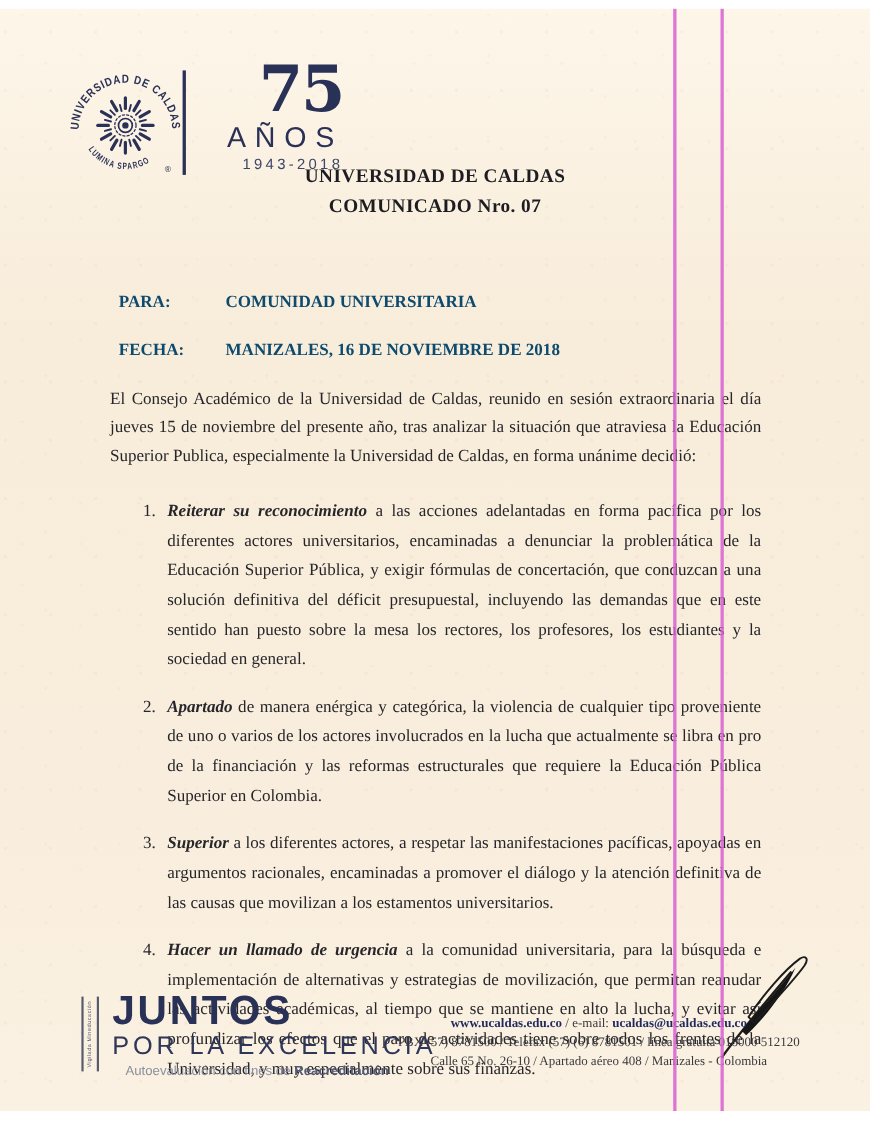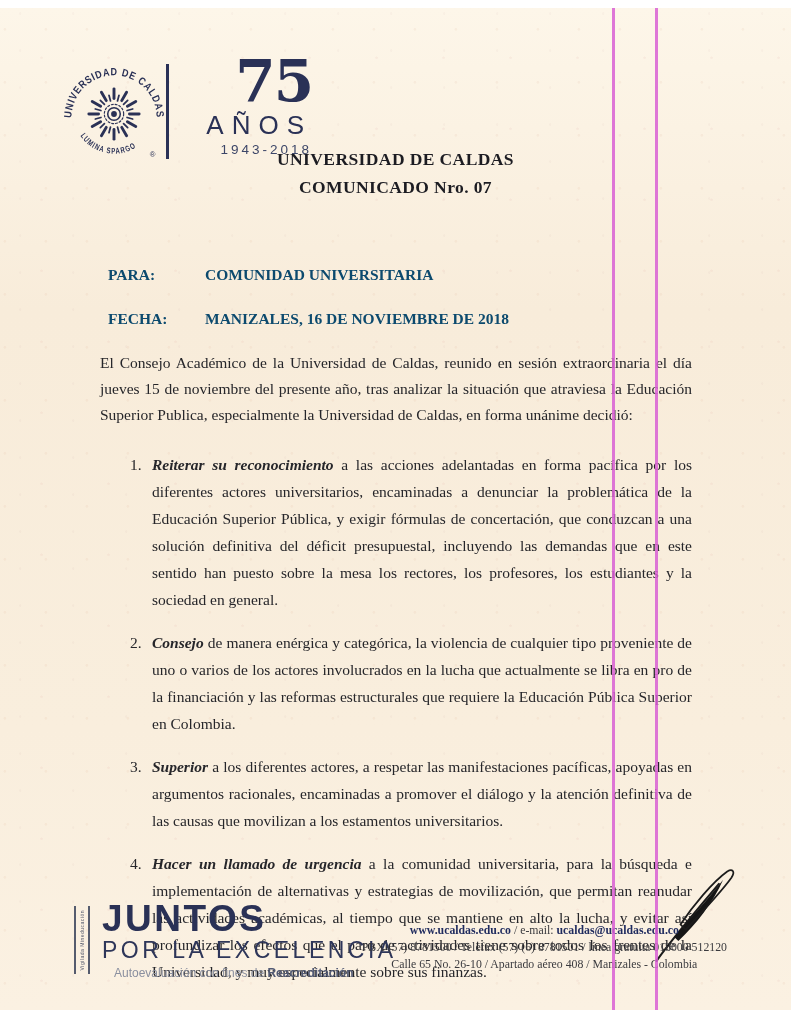--- a/index.html
+++ b/index.html
@@ -154,21 +154,21 @@
   <div class="content">
     <p class="intro">El Consejo Académico de la Universidad de Caldas, reunido en sesión extraordinaria el día jueves 15 de noviembre del presente año, tras analizar la situación que atraviesa la Educación Superior Publica, especialmente la Universidad de Caldas, en forma unánime decidió:</p>
 
     <div class="item">
       <span class="item-num">1.</span>
       <span class="item-body"><span class="item-lead">Reiterar su reconocimiento</span><span> a las acciones adelantadas en forma pacífica por los diferentes actores universitarios, encaminadas a denunciar la problemática de la Educación Superior Pública, y exigir fórmulas de concertación, que conduzcan a una solución definitiva del déficit presupuestal, incluyendo las demandas que en este sentido han puesto sobre la mesa los rectores, los profesores, los estudiantes y la sociedad en general.</span></span>
     </div>
 
     <div class="item">
       <span class="item-num">2.</span>
-      <span class="item-body"><span class="item-lead">Consejo</span><span> de manera enérgica y categórica, la violencia de cualquier tipo proveniente de uno o varios de los actores involucrados en la lucha que actualmente se libra en pro de la financiación y las reformas estructurales que requiere la Educación Pública Superior en Colombia.</span></span>
+      <span class="item-body"><span class="item-lead">Apartado</span><span> de manera enérgica y categórica, la violencia de cualquier tipo proveniente de uno o varios de los actores involucrados en la lucha que actualmente se libra en pro de la financiación y las reformas estructurales que requiere la Educación Pública Superior en Colombia.</span></span>
     </div>
 
     <div class="item">
       <span class="item-num">3.</span>
       <span class="item-body"><span class="item-lead">Superior</span><span> a los diferentes actores, a respetar las manifestaciones pacíficas, apoyadas en argumentos racionales, encaminadas a promover el diálogo y la atención definitiva de las causas que movilizan a los estamentos universitarios.</span></span>
     </div>
 
     <div class="item">
       <span class="item-num">4.</span>
       <span class="item-body"><span class="item-lead">Hacer un llamado de urgencia</span><span> a la comunidad universitaria, para la búsqueda e implementación de alternativas y estrategias de movilización, que permitan reanudar las actividades académicas, al tiempo que se mantiene en alto la lucha, y evitar así profundizar los efectos que el paro de actividades tiene sobre todos los frentes de la Universidad, y muy especialmente sobre sus finanzas.</span></span>

